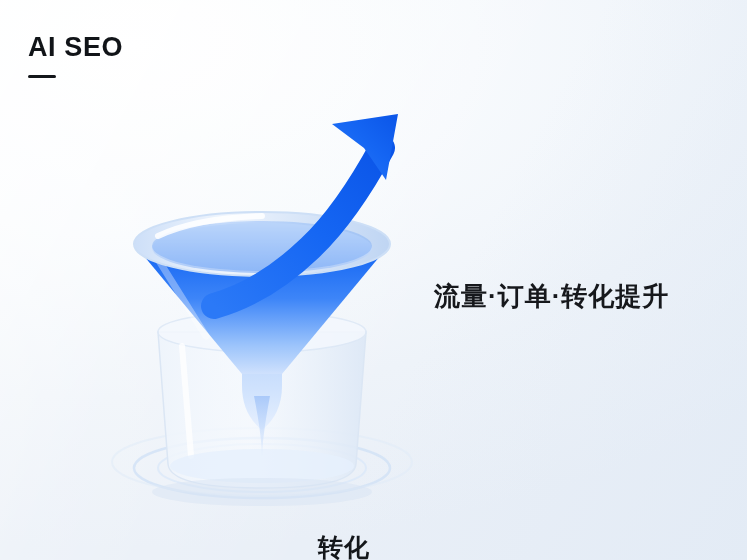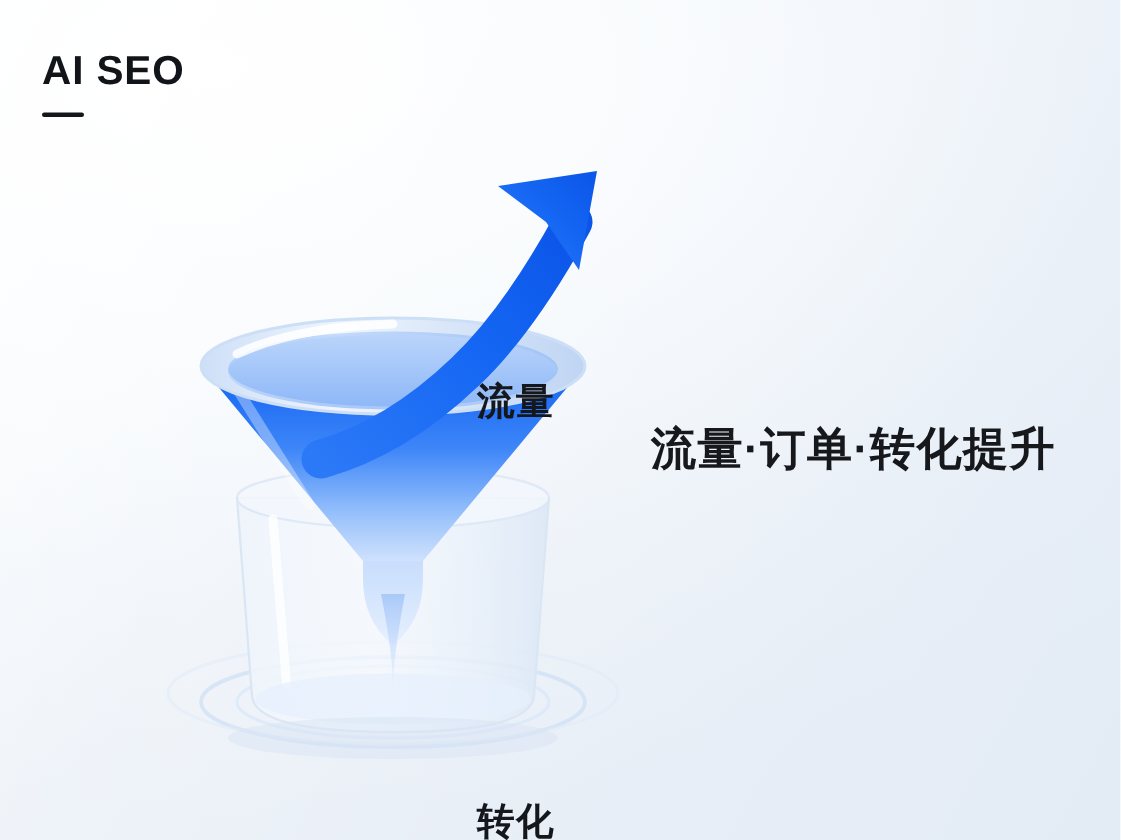--- a/index.html
+++ b/index.html
@@ -46,21 +46,21 @@
     margin-top: 14px;
     width: 28px;
     height: 3px;
     background: #13161a;
     border-radius: 2px;
   }
   #tagline {
     position: absolute;
     left: 434px;
     top: 279px;
-    font-size: 30px;
+    font-size: 26px;
     font-weight: bold;
     color: #16181c;
     letter-spacing: 1px;
     white-space: nowrap;
   }
   #funnel-art {
     position: absolute;
     left: 96px;
     top: 96px;
     width: 360px;
@@ -160,16 +160,15 @@
       </g>
 
       <g>
         <path d="M118 210 Q168 196 214 152 Q250 118 286 52" stroke="url(#gArrow)" stroke-width="26" fill="none" stroke-linecap="round"></path>
         <path d="M236 28 L302 18 L290 84 L268 52 Z" fill="url(#gArrow)"></path>
       </g>
 
       <ellipse cx="166" cy="396" rx="110" ry="14" fill="#d7e3f3" opacity="0.5"></ellipse>
     </svg>
 
-    <div class="label" id="label-traffic">流量</div>
     <div class="label" id="label-conversion">转化</div>
   </div>
 </div>
 
 </body></html>

